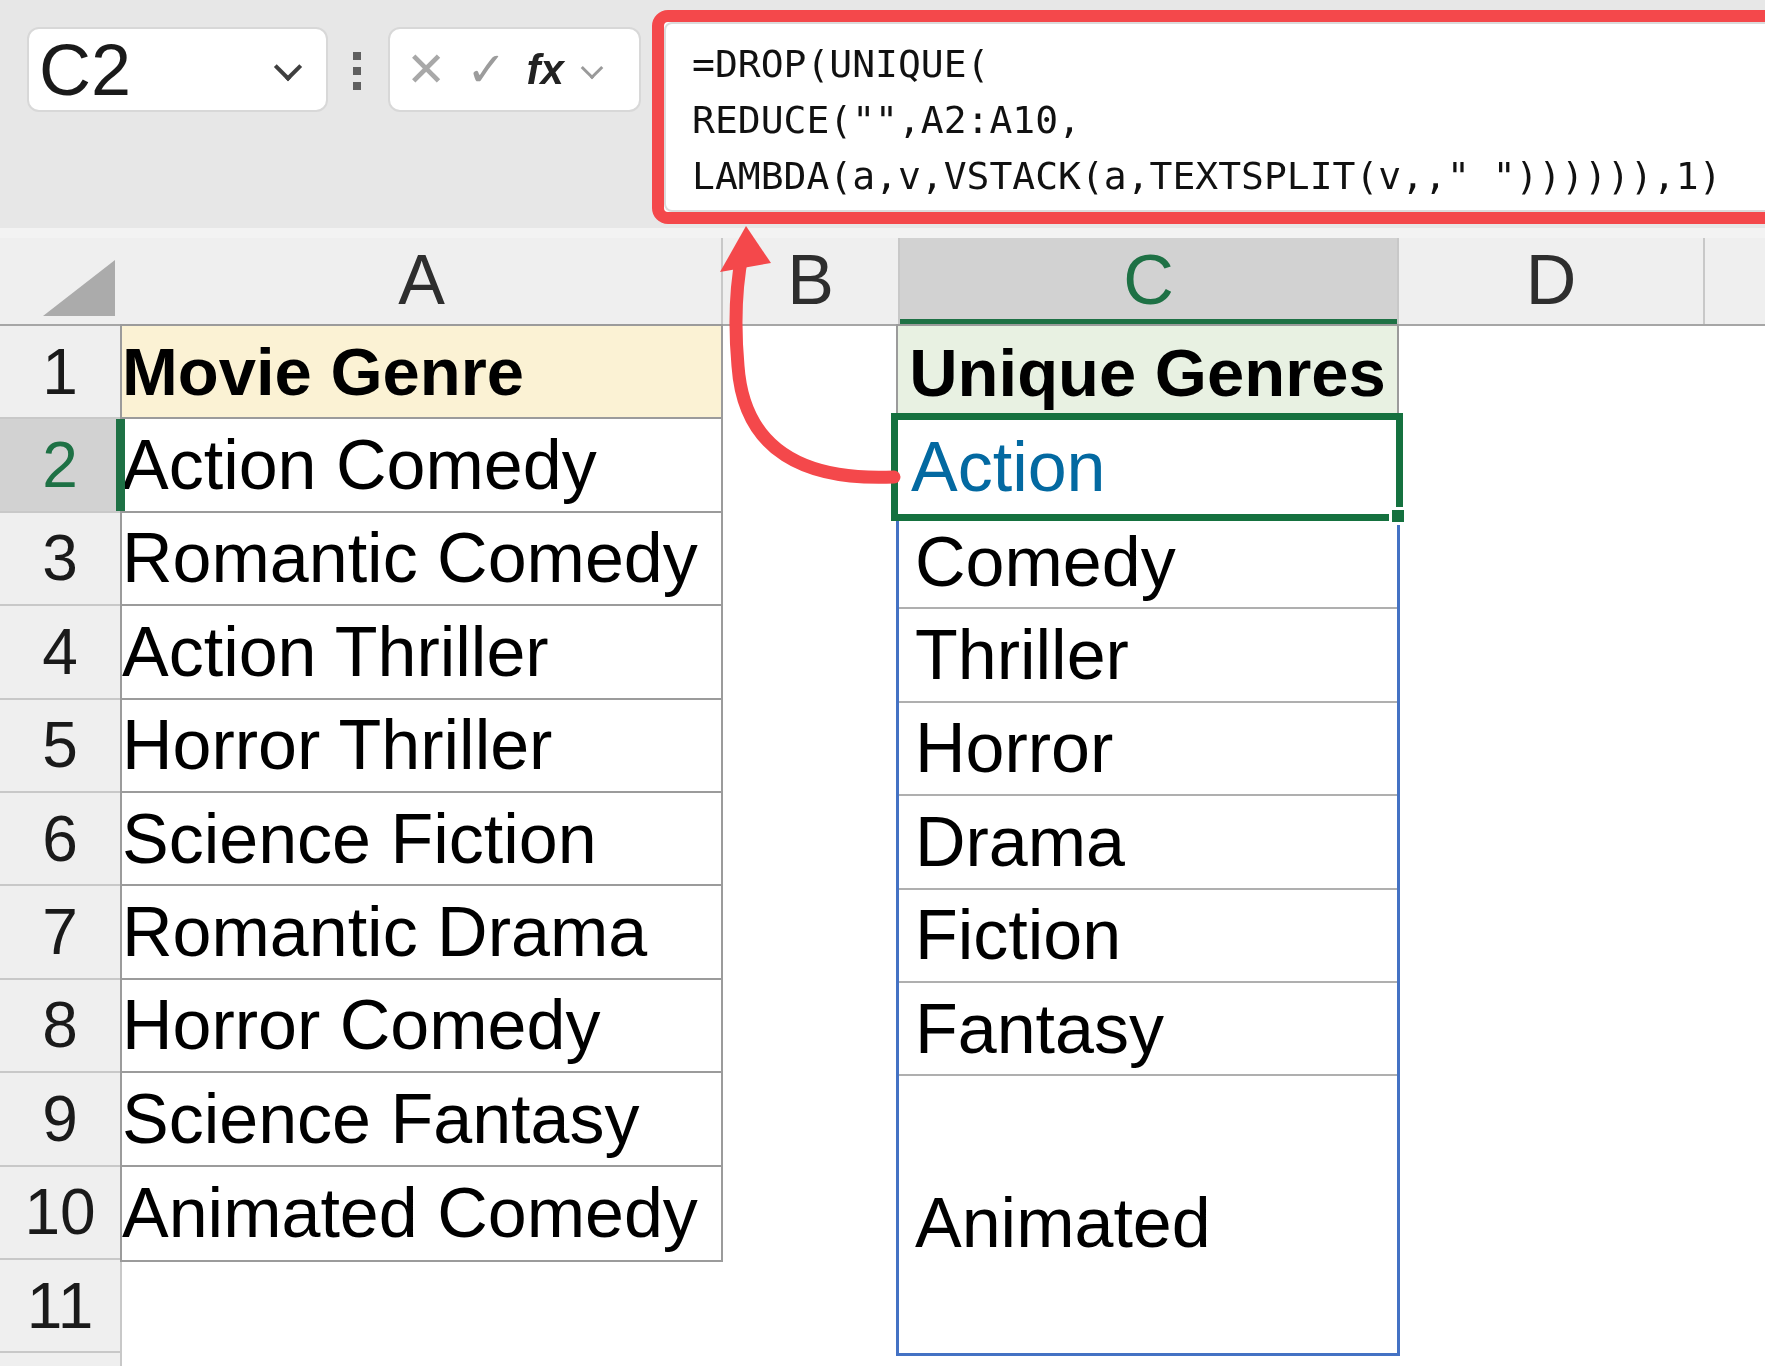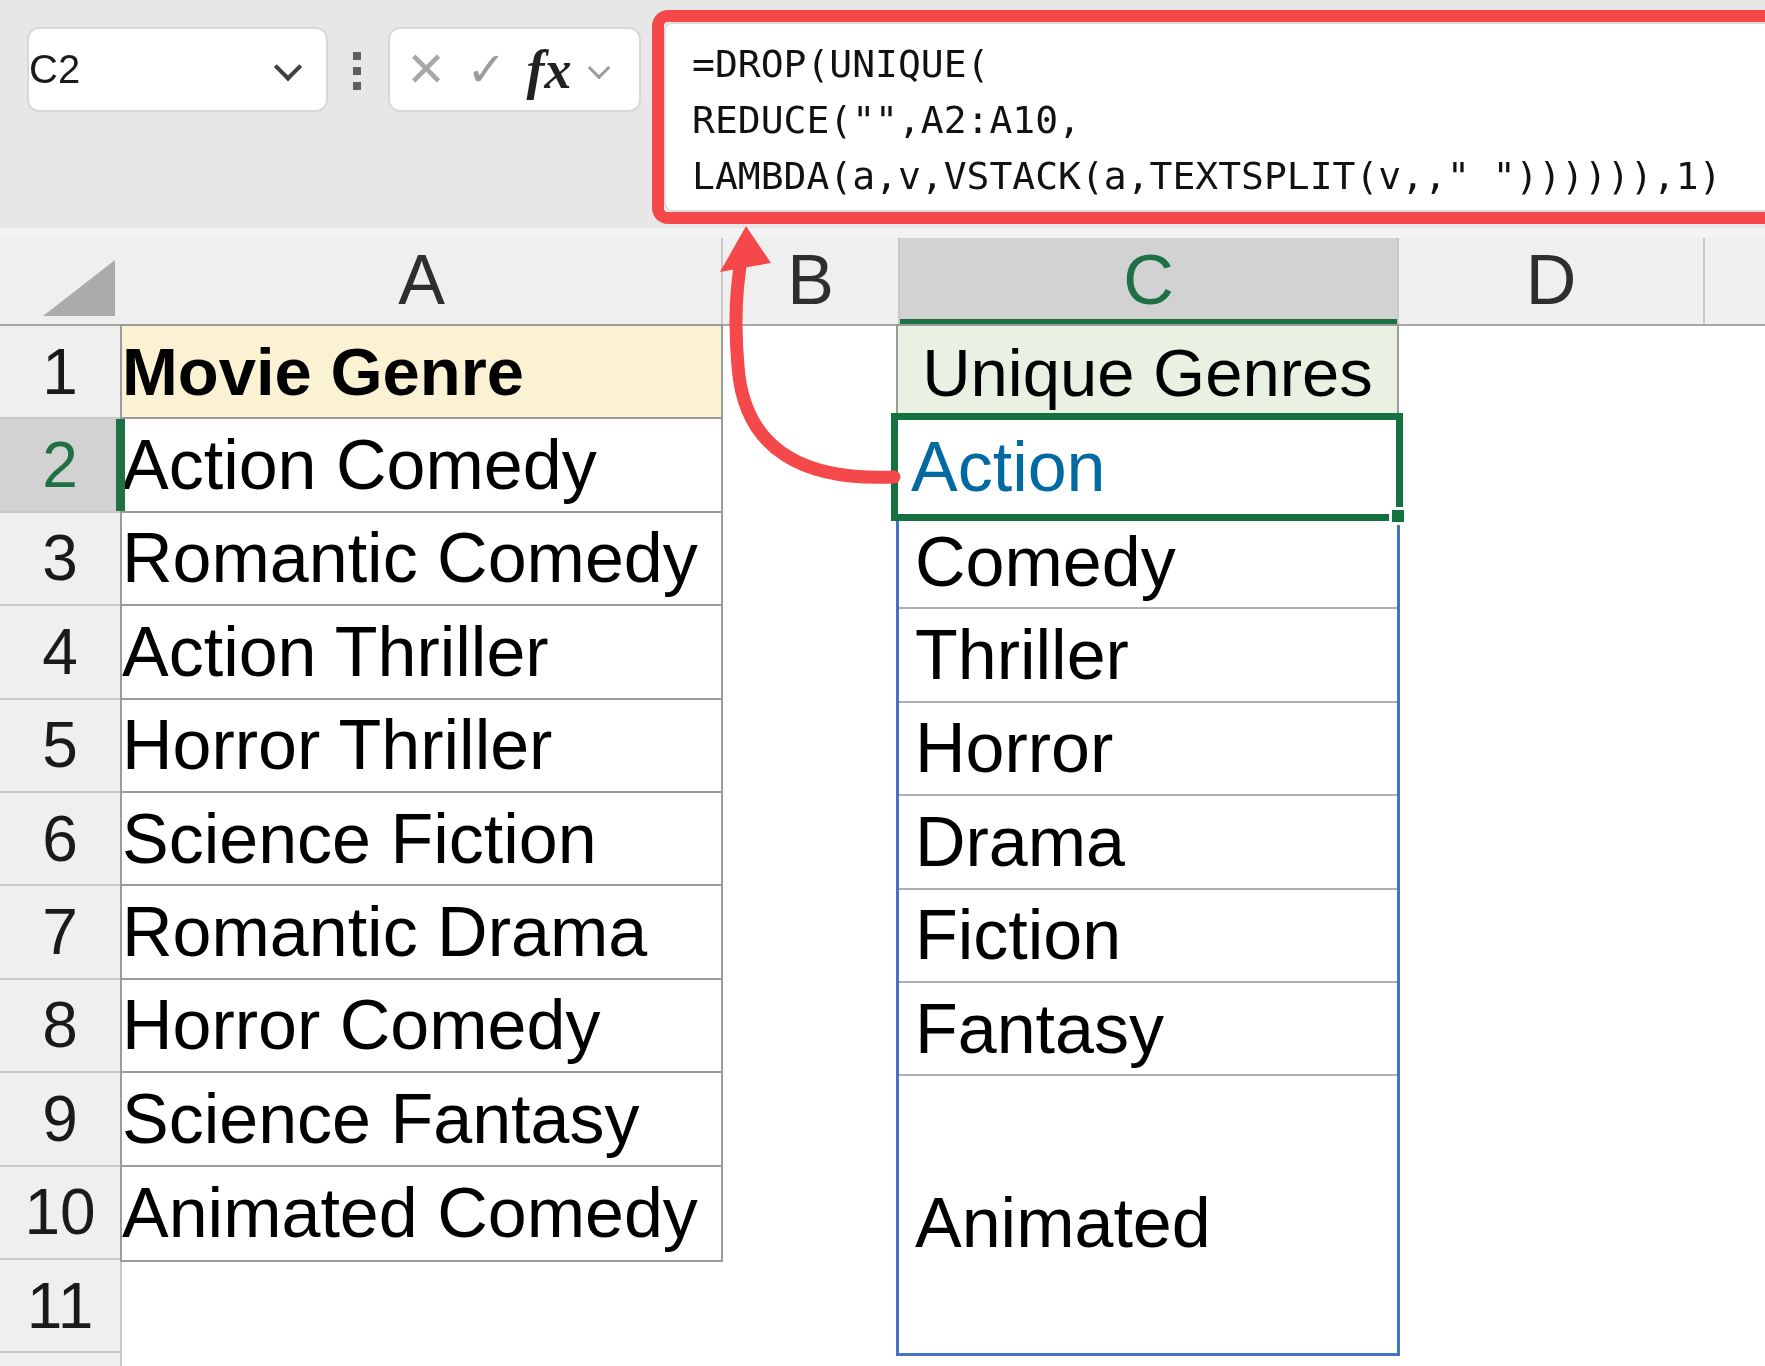--- a/index.html
+++ b/index.html
@@ -5,35 +5,35 @@
   * { margin:0; padding:0; box-sizing:border-box; }
   html,body { width:1765px; height:1366px; overflow:hidden; background:#ffffff;
               font-family:"Liberation Sans", sans-serif; position:relative; }
 
   
   .toolbar { position:absolute; left:0; top:0; width:1765px; height:238px; background:#E7E7E7; }
   .toolbar-strip { position:absolute; left:0; top:228px; width:1765px; height:10px; background:#F3F3F3; }
 
   .name-box { position:absolute; left:27px; top:27px; width:301px; height:85px; background:#fff;
               border:2px solid #D8D8D8; border-radius:12px; display:flex; align-items:center; }
-  .name-box .val { font-size:40px; color:#1a1a1a; }
+  .name-box .val { font-size:72px; color:#1a1a1a; padding-left:10px; }
   .chev { width:20px; height:20px; border-right:4px solid #3f3f3f; border-bottom:4px solid #3f3f3f;
           transform:rotate(45deg); margin-top:-8px; }
   .name-box .chev { position:absolute; right:28px; top:36px; }
 
   .dots { position:absolute; left:353px; top:52px; }
   .dots i { display:block; width:8px; height:8px; background:#5f5f5f; margin-bottom:7px; }
 
   .fx-box { position:absolute; left:388px; top:27px; width:253px; height:85px; background:#fff;
             border:2px solid #D8D8D8; border-radius:12px; display:flex; align-items:center;
             padding:0 16px; gap:20px; }
   .icon-x { font-size:48px; color:#A8A8A8; line-height:1; }
   .icon-check { font-size:48px; color:#9C9C9C; line-height:1; }
-  .icon-fx { font-family:Liberation Serif, serif; font-style:italic; font-weight:600;
-             font-size:54px; color:#222; line-height:1; }
+  .icon-fx { font-family:Liberation Sans, sans-serif; font-style:italic; font-weight:600;
+             font-size:42px; color:#222; line-height:1; }
   .fx-box .chev { width:16px; height:16px; border-color:#9a9a9a; border-width:3.5px; margin-top:-4px; }
 
   .formula-annotation { position:absolute; left:652px; top:10px; width:1148px; height:214px;
                         border:12px solid #F4484B; border-radius:16px; background:#fff; z-index:40; }
   .formula-field { position:absolute; inset:0; border:2px solid #DBDBDB; border-radius:8px;
                    background:#fff; padding:12px 0 0 26px; }
   .formula-field div { font-family:"DejaVu Sans Mono", monospace; font-size:38px; line-height:56px;
                        color:#111; white-space:pre; }
 
   
@@ -61,21 +61,21 @@
   .row-h.sliver { flex:1; border-bottom:none; }
 
   .a-block { position:absolute; left:120px; top:324px; width:603px; border:2px solid #9B9B9B; z-index:2; }
   .cellA { height:93.4px; border-bottom:2px solid #9B9B9B; display:flex; align-items:center;
            font-size:70px; color:#000; background:#fff; }
   .cellA:last-child { border-bottom:none;border-radius:30px; }
   .cellA.hdr { background:#FBF2D4; font-weight:bold; font-size:67px; }
 
   .c1 { position:absolute; left:896px; top:324px; width:503px; height:97px; background:#E8F1E2;
         border:2px solid #9B9B9B; display:flex; align-items:center; justify-content:center;
-        font-weight:normal; font-size:67px; color:#000; z-index:2; }
+        font-weight:bold; font-size:67px; color:#000; z-index:2; }
 
   .spill { position:absolute; left:896px; top:516px; width:504px; height:840px;
            border:3px solid #4472C4; border-top:none; z-index:2; display:flex; flex-direction:column; }
   .cellC { height:93.4px; flex:none; border-bottom:2px solid #AFAFAF; display:flex; align-items:center;
            padding-left:16px; font-size:70px; color:#000; background:#fff; }
   .cellC:last-child { border-bottom:none; flex:1;margin-top:16px; }
 
   .c2-sel { position:absolute; left:891px; top:413px; width:512px; height:108px;
             border:7px solid #15713F; background:#fff; z-index:5; display:flex; align-items:center;
             padding-left:13px; font-size:70px; color:#0369a1; }

